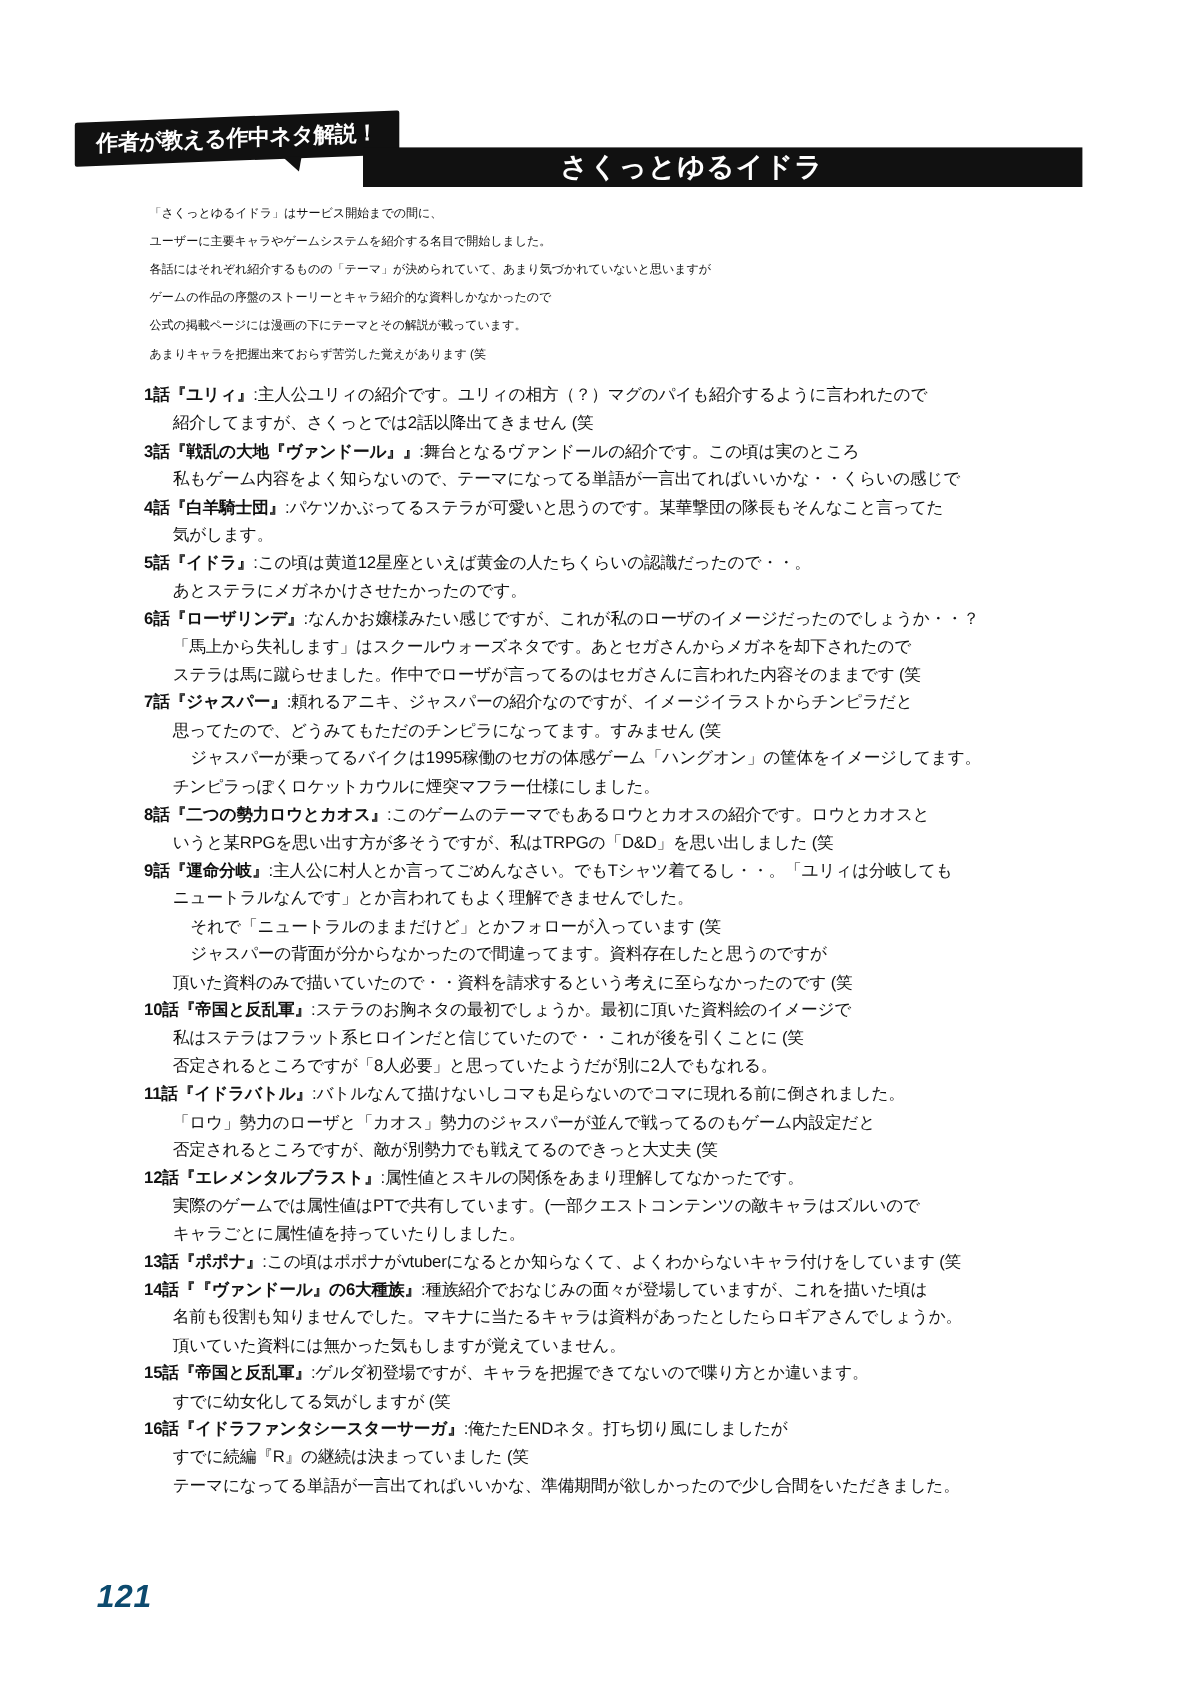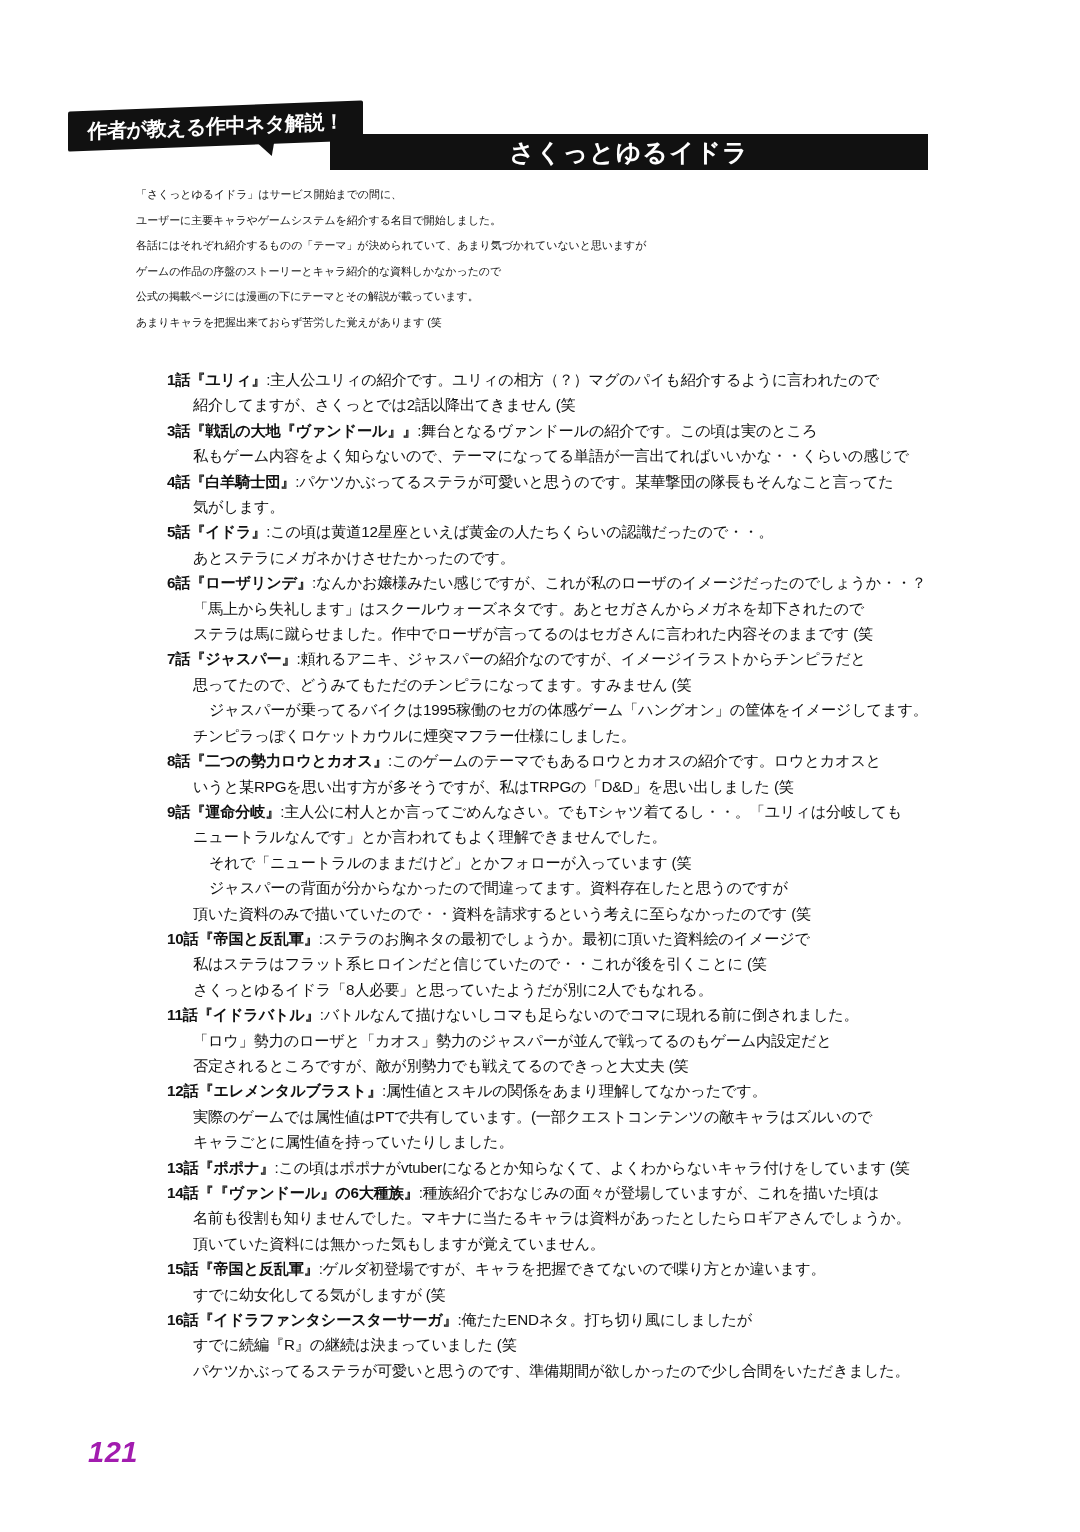--- a/index.html
+++ b/index.html
@@ -60,21 +60,21 @@
     height: 0;
     border-left: 18px solid transparent;
     border-right: 0px solid transparent;
     border-top: 14px solid #111111;
     transform: skewX(-10deg);
   }
   .title-bar {
     position: absolute;
     left: 330px;
     top: 30px;
-    width: 598px;
+    width: 654px;
     height: 36px;
     background: #111111;
   }
   .title-bar-text {
     position: absolute;
     left: 0;
     top: 0;
     width: 598px;
     height: 36px;
     line-height: 36px;
@@ -95,26 +95,25 @@
     letter-spacing: -0.1px;
   }
   .intro p {
     margin: 0;
     white-space: nowrap;
   }
   
   .entries {
     position: absolute;
     left: 131px;
-    top: 367px;
+    top: 347px;
     width: 830px;
     font-size: 15.2px;
     line-height: 25.4px;
     letter-spacing: -0.2px;
-    margin-left: 36px;
   }
   .entry {
     margin: 0 0 0 0;
   }
   .entry .line {
     margin: 0;
     white-space: nowrap;
   }
   .entry .line.head {
     text-indent: 0;
@@ -130,21 +129,21 @@
   }
   
   .page-number {
     position: absolute;
     left: 88px;
     top: 1436px;
     font-size: 29px;
     font-weight: bold;
     font-style: italic;
     letter-spacing: 0.5px;
-    color: #a21caf;
+    color: #0c4a6e;
   }
 </style>
 </head>
 <body>
 
 <div class="page">
 
   <div class="header">
     <div class="ribbon">
       <div class="ribbon-text">作者が教える作中ネタ解説！</div>
@@ -199,21 +198,21 @@
       <div class="entry">
         <p class="line head"><b>9話『運命分岐』</b>:主人公に村人とか言ってごめんなさい。でもTシャツ着てるし・・。「ユリィは分岐しても</p>
         <p class="line cont">ニュートラルなんです」とか言われてもよく理解できませんでした。</p>
         <p class="line cont cont2">それで「ニュートラルのままだけど」とかフォローが入っています (笑</p>
         <p class="line cont cont2">ジャスパーの背面が分からなかったので間違ってます。資料存在したと思うのですが</p>
         <p class="line cont">頂いた資料のみで描いていたので・・資料を請求するという考えに至らなかったのです (笑</p>
       </div>
       <div class="entry">
         <p class="line head"><b>10話『帝国と反乱軍』</b>:ステラのお胸ネタの最初でしょうか。最初に頂いた資料絵のイメージで</p>
         <p class="line cont">私はステラはフラット系ヒロインだと信じていたので・・これが後を引くことに (笑</p>
-        <p class="line cont">さくっとゆるイドラ「8人必要」と思っていたようだが別に2人でもなれる。</p>
+        <p class="line cont">否定されるところですが「8人必要」と思っていたようだが別に2人でもなれる。</p>
       </div>
       <div class="entry">
         <p class="line head"><b>11話『イドラバトル』</b>:バトルなんて描けないしコマも足らないのでコマに現れる前に倒されました。</p>
         <p class="line cont">「ロウ」勢力のローザと「カオス」勢力のジャスパーが並んで戦ってるのもゲーム内設定だと</p>
         <p class="line cont">否定されるところですが、敵が別勢力でも戦えてるのできっと大丈夫 (笑</p>
       </div>
       <div class="entry">
         <p class="line head"><b>12話『エレメンタルブラスト』</b>:属性値とスキルの関係をあまり理解してなかったです。</p>
         <p class="line cont">実際のゲームでは属性値はPTで共有しています。(一部クエストコンテンツの敵キャラはズルいので</p>
         <p class="line cont">キャラごとに属性値を持っていたりしました。</p>
@@ -226,19 +225,19 @@
         <p class="line cont">名前も役割も知りませんでした。マキナに当たるキャラは資料があったとしたらロギアさんでしょうか。</p>
         <p class="line cont">頂いていた資料には無かった気もしますが覚えていません。</p>
       </div>
       <div class="entry">
         <p class="line head"><b>15話『帝国と反乱軍』</b>:ゲルダ初登場ですが、キャラを把握できてないので喋り方とか違います。</p>
         <p class="line cont">すでに幼女化してる気がしますが (笑</p>
       </div>
       <div class="entry">
         <p class="line head"><b>16話『イドラファンタシースターサーガ』</b>:俺たたENDネタ。打ち切り風にしましたが</p>
         <p class="line cont">すでに続編『R』の継続は決まっていました (笑</p>
-        <p class="line cont">パケツかぶってるステラが可愛いと思うのです、準備期間が欲しかったので少し合間をいただきました。</p>
+        <p class="line cont">テーマになってる単語が一言出てればいいかな、準備期間が欲しかったので少し合間をいただきました。</p>
       </div>
     </div>
 
   <div class="page-number">121</div>
 
 </div>
 
 </body></html>

